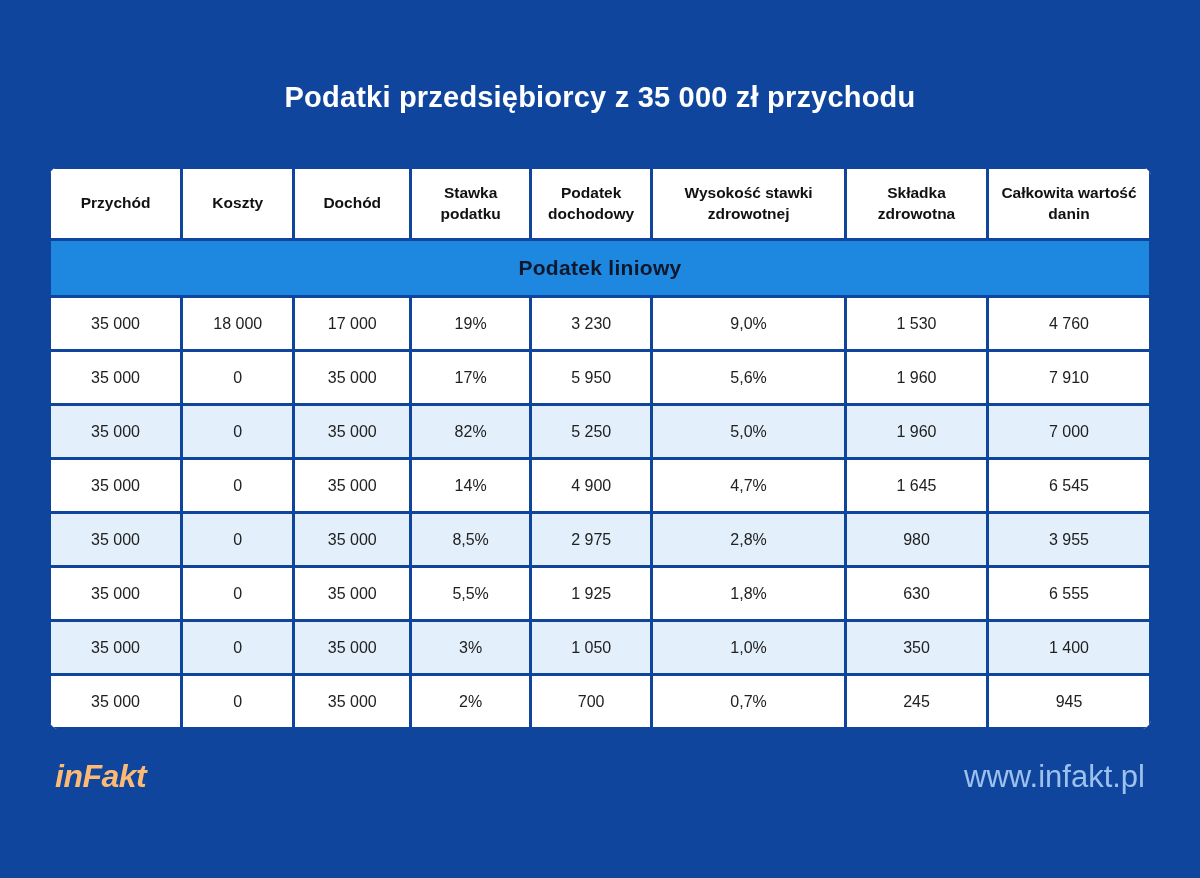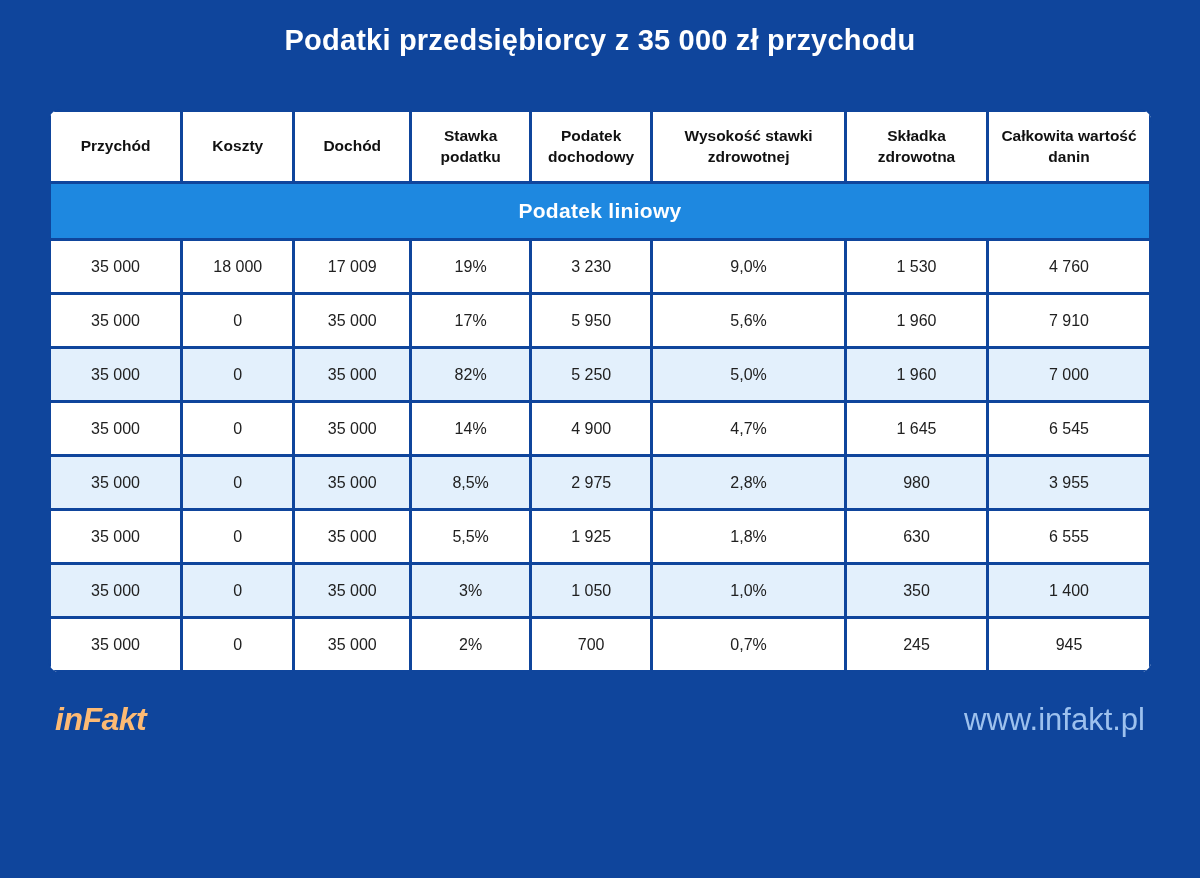--- a/index.html
+++ b/index.html
@@ -14,21 +14,21 @@
   *{box-sizing:border-box;}
   html,body{margin:0;padding:0;}
   body{
     width:1200px;height:878px;
     background:var(--page-bg);
     font-family:"Liberation Sans", sans-serif;
     overflow:hidden;
   }
   .page-title{
     margin:0;
-    padding-top:24px;
+    padding-top:81px;
     text-align:center;
     color:#ffffff;
     font-size:29px;
     font-weight:700;
     letter-spacing:0.2px;
   }
   .table-wrap{
     margin:52px 48px 0;
     border-radius:14px;
     overflow:hidden;
@@ -48,21 +48,21 @@
   tr.header-row{height:72px;}
   tr.header-row th{
     font-size:15.5px;
     font-weight:700;
     color:var(--header-text);
     line-height:1.3;
   }
   tr.section-row{height:57px;}
   tr.section-row td{
     background:var(--section-bg);
-    color:#ffffff;
+    color:#0f172a;
     font-size:21px;
     font-weight:700;
     letter-spacing:0.3px;
   }
   tr.data-row{height:54px;}
   tr.data-row td{
     font-size:16px;
     color:var(--cell-text);
   }
   tr.data-row.alt td{background:var(--alt-row-bg);}
@@ -115,21 +115,21 @@
         <th>Całkowita wartość danin</th>
       </tr>
 
       <tr class="section-row">
         <td colspan="8">Podatek liniowy</td>
       </tr>
 
       <tr class="data-row">
         <td>35 000</td>
         <td>18 000</td>
-        <td>17 009</td>
+        <td>17 000</td>
         <td>19%</td>
         <td>3 230</td>
         <td>9,0%</td>
         <td>1 530</td>
         <td>4 760</td>
       </tr>
 
 
       <tr class="data-row">
         <td>35 000</td>

